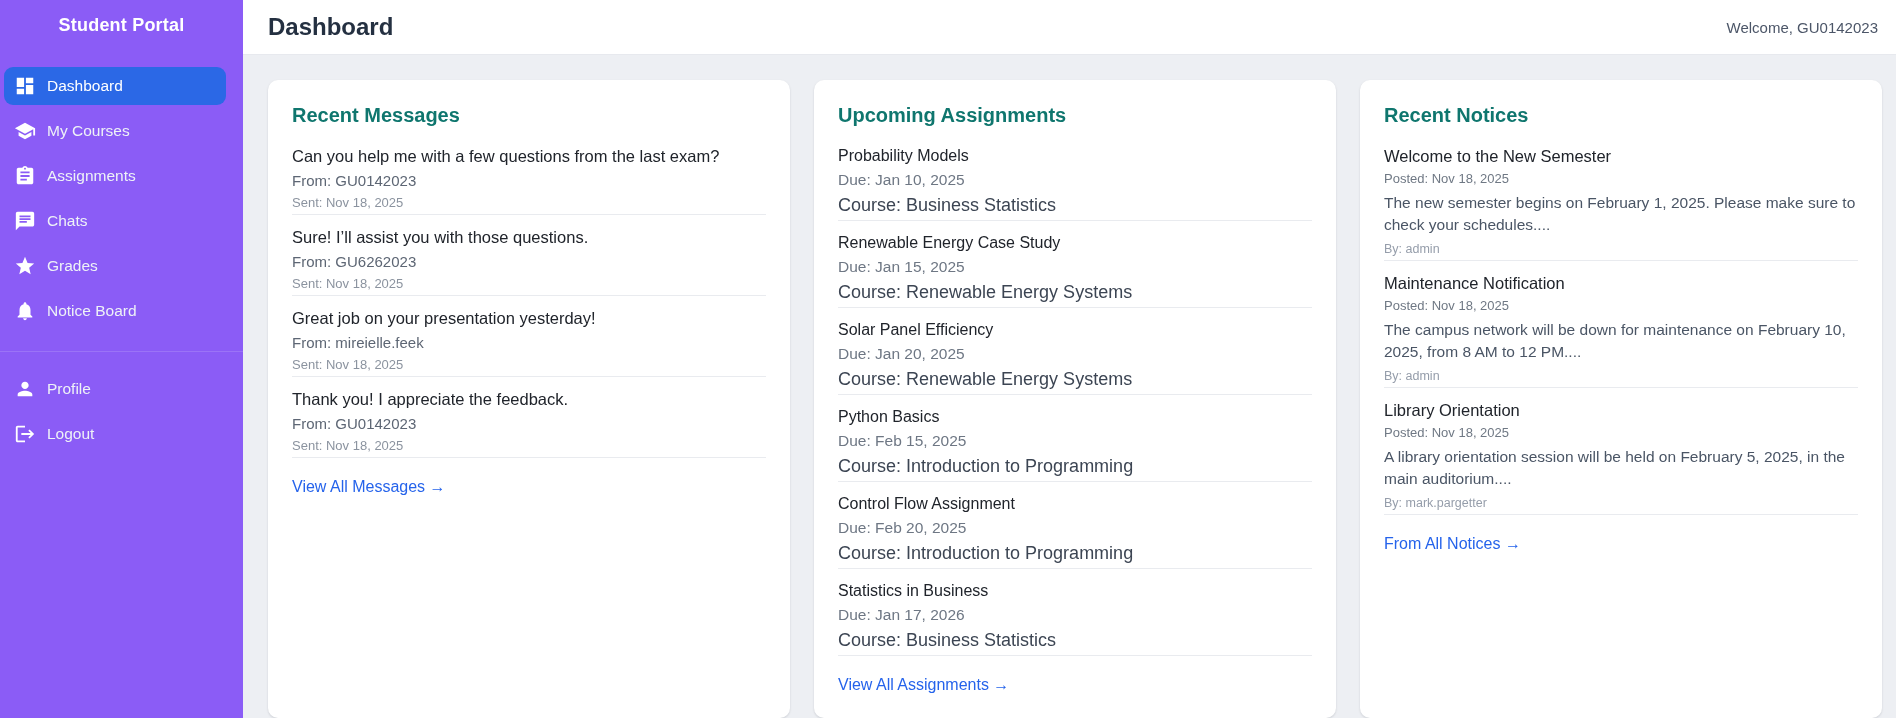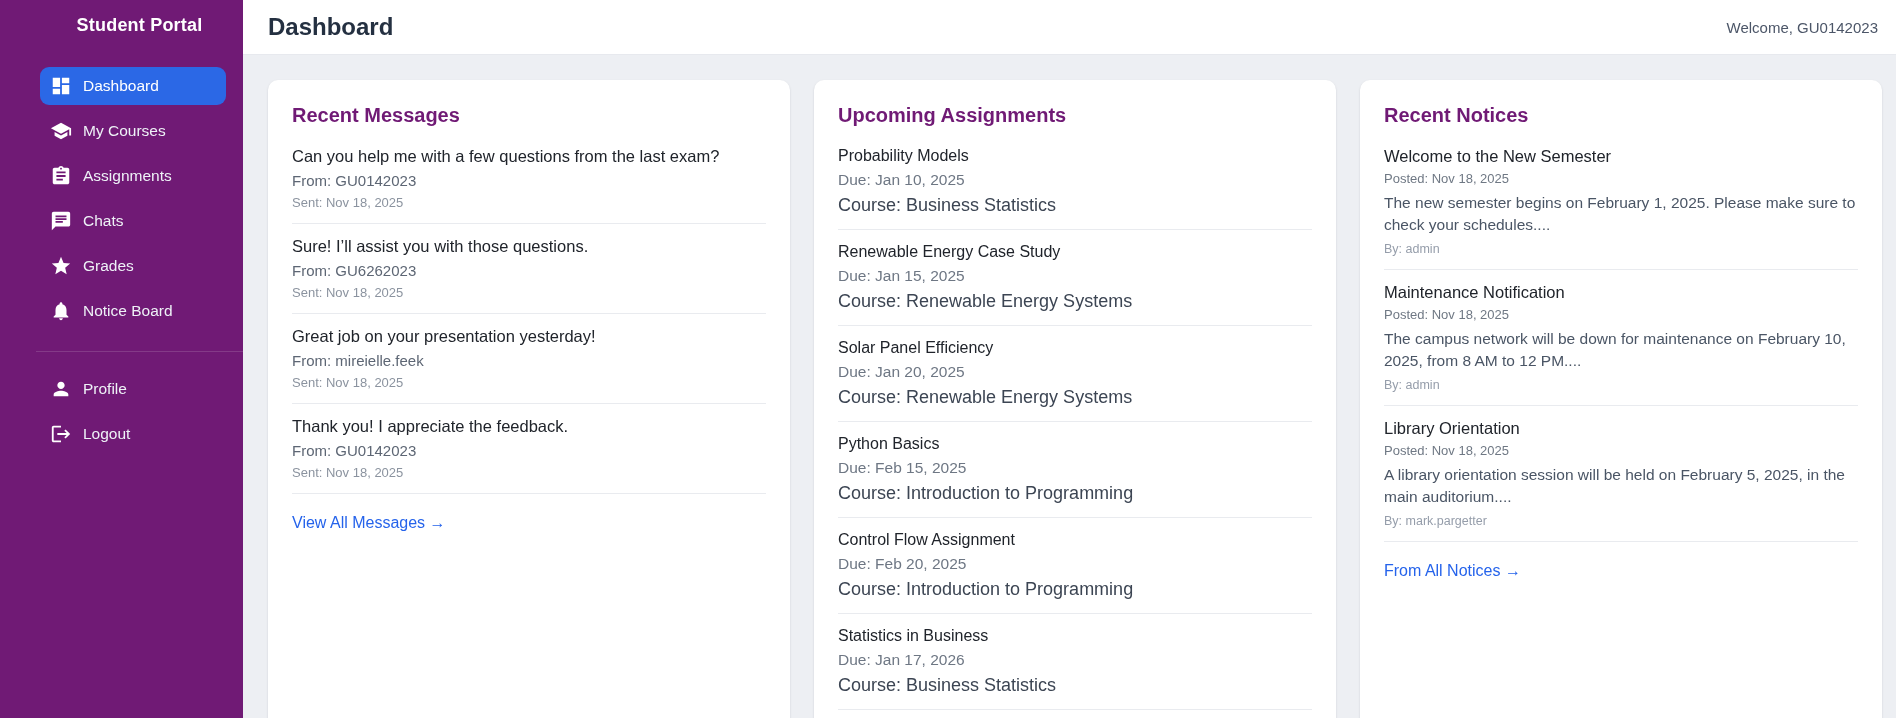--- a/index.html
+++ b/index.html
@@ -7,21 +7,21 @@
   body {
     width:1896px; height:718px; overflow:hidden;
     font-family:"Liberation Sans", sans-serif;
     background:#edeff3; color:#20242b;
   }
   .app { display:flex; width:100%; height:100%; }
 
   
   .sidebar {
     flex:0 0 243px; width:243px; height:100%;
-    background:#701a75; color:#f2f5f9;padding-left:36px;
+    background:#8b5cf6; color:#f2f5f9;
   }
   .sidebar-title {
     text-align:center; font-weight:bold; font-size:18px;
     padding:15px 10px 31px; color:#ffffff; letter-spacing:0.2px;
   }
   .nav-item {
     display:flex; align-items:center; gap:11px;
     margin:0 17px 7px 4px; padding:8px 10px;
     border-radius:9px; font-size:15.5px; cursor:pointer; color:#eef2f7;
   }
@@ -43,23 +43,23 @@
   .content {
     flex:1; overflow:hidden;
     padding:25px 14px 25px 25px;
     display:grid; grid-template-columns:repeat(3, 1fr); gap:24px;
     align-items:stretch;
   }
   .card {
     background:#ffffff; border-radius:10px; padding:24px;
     box-shadow:0 1px 2px rgba(16,24,40,0.06), 0 1px 3px rgba(16,24,40,0.08);
   }
-  .card h2 { margin:0 0 20px; font-size:20px; color:#701a75; font-weight:bold; }
-
-  .item { padding-bottom:13px; margin-bottom:13px; border-bottom:1px solid #e9ebef; }
+  .card h2 { margin:0 0 20px; font-size:20px; color:#0f766e; font-weight:bold; }
+
+  .item { padding-bottom:4px; margin-bottom:13px; border-bottom:1px solid #e9ebef; }
 
   .subject   { font-size:16.5px; color:#20242b; margin-bottom:6px; }
   .msg-from  { font-size:15px;   color:#5d6674; margin-bottom:6px; }
   .msg-sent  { font-size:13px;   color:#8b939f; }
 
   .asg-title  { font-size:16px; color:#20242b; margin-bottom:6px; }
   .asg-due    { font-size:15.5px; color:#6e7784; margin-bottom:6px; }
   .asg-course { font-size:18px; color:#3c4553; }
 
   .ntc-title  { font-size:16.5px; color:#20242b; margin-bottom:5px; }

